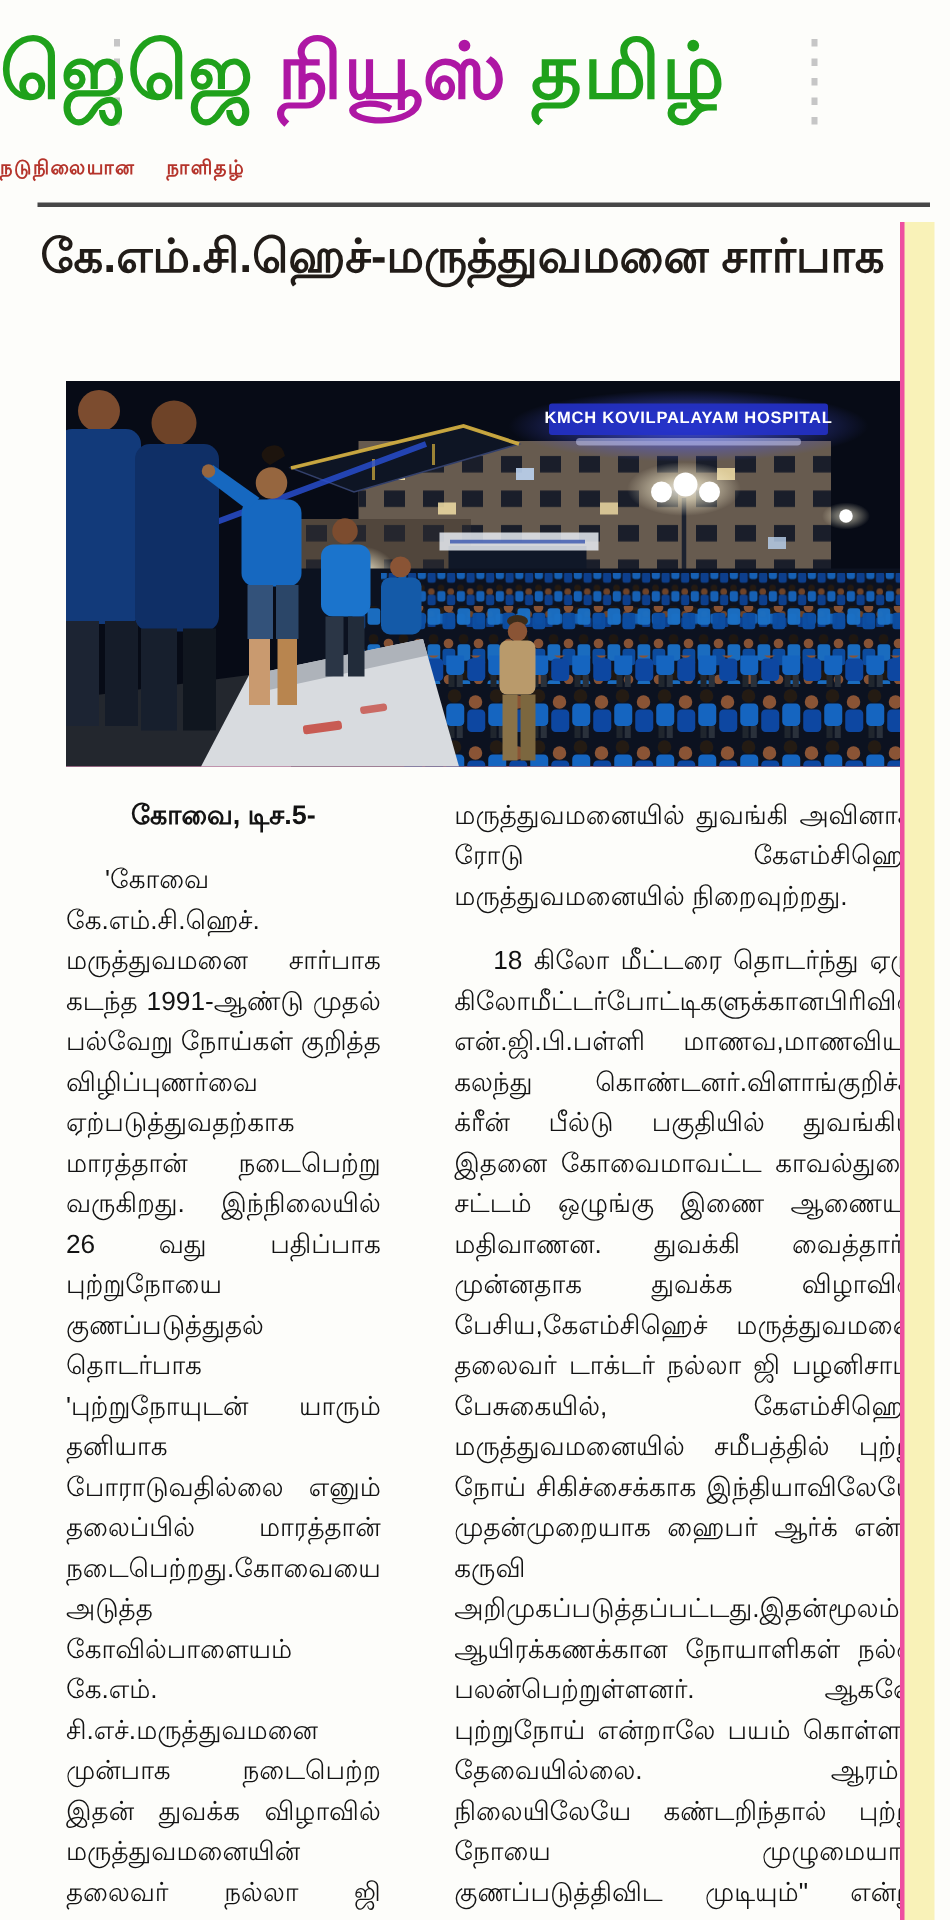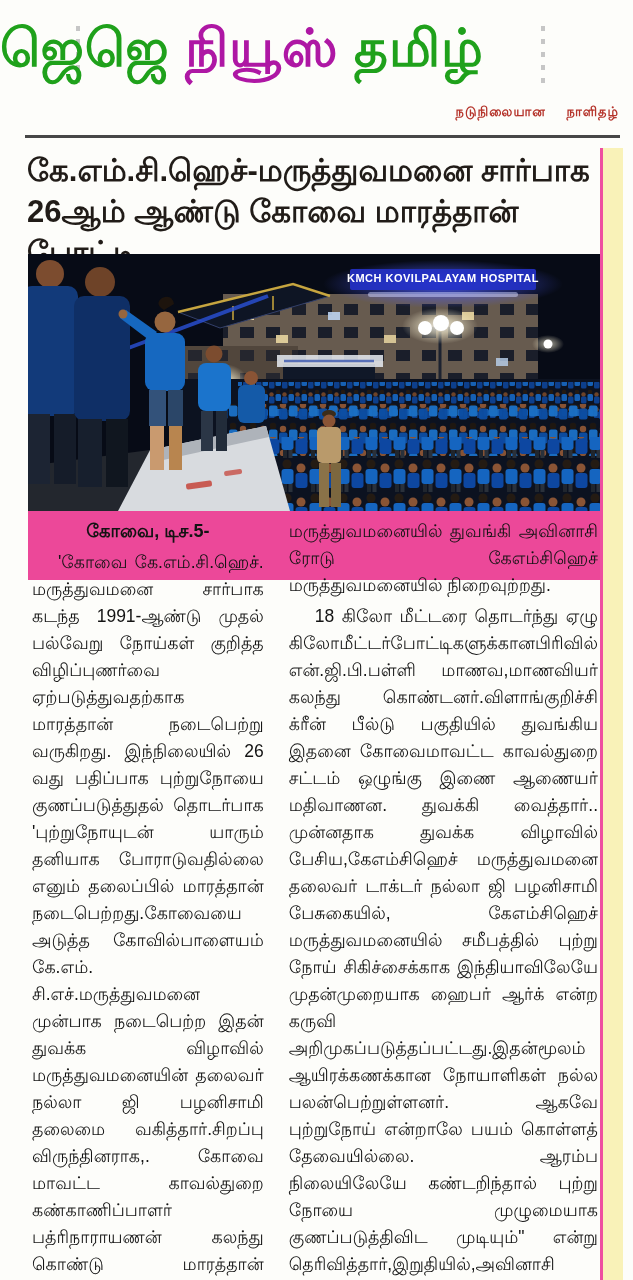--- a/index.html
+++ b/index.html
@@ -14,35 +14,35 @@
   
   .dots{position:absolute;top:26px;display:flex;flex-direction:column;gap:8px;}
   .dots span{width:4px;height:5px;background:#c6c6c6;display:block;}
   .dots.left{left:76px;}
   .dots.right{left:541px;}
   
   .masthead{position:absolute;top:18px;left:0;right:14px;
     font-size:52px;font-weight:800;letter-spacing:1px;white-space:nowrap;}
   .mh-green{color:#1fa11b;}
   .mh-magenta{color:#ae17a4;}
-  .tagline{position:absolute;top:104px;left:0;right:14px;text-align:right;
+  .tagline{position:absolute;top:104px;left:0;right:14px;text-align:left;
     color:#b5342b;font-size:13px;font-weight:700;letter-spacing:1px;word-spacing:16px;}
   .rule{position:absolute;top:135px;left:25px;right:13px;height:3px;background:#474747;}
   
   .headline{position:absolute;top:150px;left:27px;width:578px;
     font-size:31px;line-height:41px;font-weight:800;color:#211c18;}
   
-  .photo{position:absolute;top:254px;left:28px;width:573px;height:326px;
+  .photo{position:absolute;top:254px;left:44px;width:573px;height:257px;
     background:#ec4899;}
   .photo svg{display:block;}
   
   .cols{position:absolute;top:514px;left:28px;width:574px;bottom:0;
     display:flex;gap:17px;overflow:hidden;}
   .col{flex:1;font-size:17.5px;line-height:27px;text-align:justify;color:#131313;}
-  .col p{margin:4px;}
+  .col p{margin:16px;}
   .ind{text-indent:26px;}
   .dateline{text-align:center;font-weight:700;font-size:18px;}
 </style>
 </head>
 <body>
 
 <div class="dots left">
   <span></span>
     <span></span>
     <span></span>
@@ -60,21 +60,20 @@
 <div class="masthead">
   <span class="mh-green">ஜெஜெ</span>
   <span class="mh-magenta">நியூஸ்</span>
   <span class="mh-green">தமிழ்</span>
 </div>
 <div class="tagline">நடுநிலையான நாளிதழ்</div>
 <div class="rule"></div>
 
 <div class="headline">
   <div>கே.எம்.சி.ஹெச்-மருத்துவமனை சார்பாக</div>
-  <div>26ஆம் ஆண்டு கோவை மாரத்தான் போட்டி</div>
 </div>
 
 <div class="photo">
   <svg width="573" height="257" viewBox="0 0 573 257" xmlns="http://www.w3.org/2000/svg">
     <defs>
       <radialGradient id="glow" cx="50%" cy="50%" r="50%">
         <stop offset="0%" stop-color="#ffffff" stop-opacity="1"></stop>
         <stop offset="40%" stop-color="#fff7d8" stop-opacity="0.7"></stop>
         <stop offset="100%" stop-color="#fff7d8" stop-opacity="0"></stop>
       </radialGradient>

